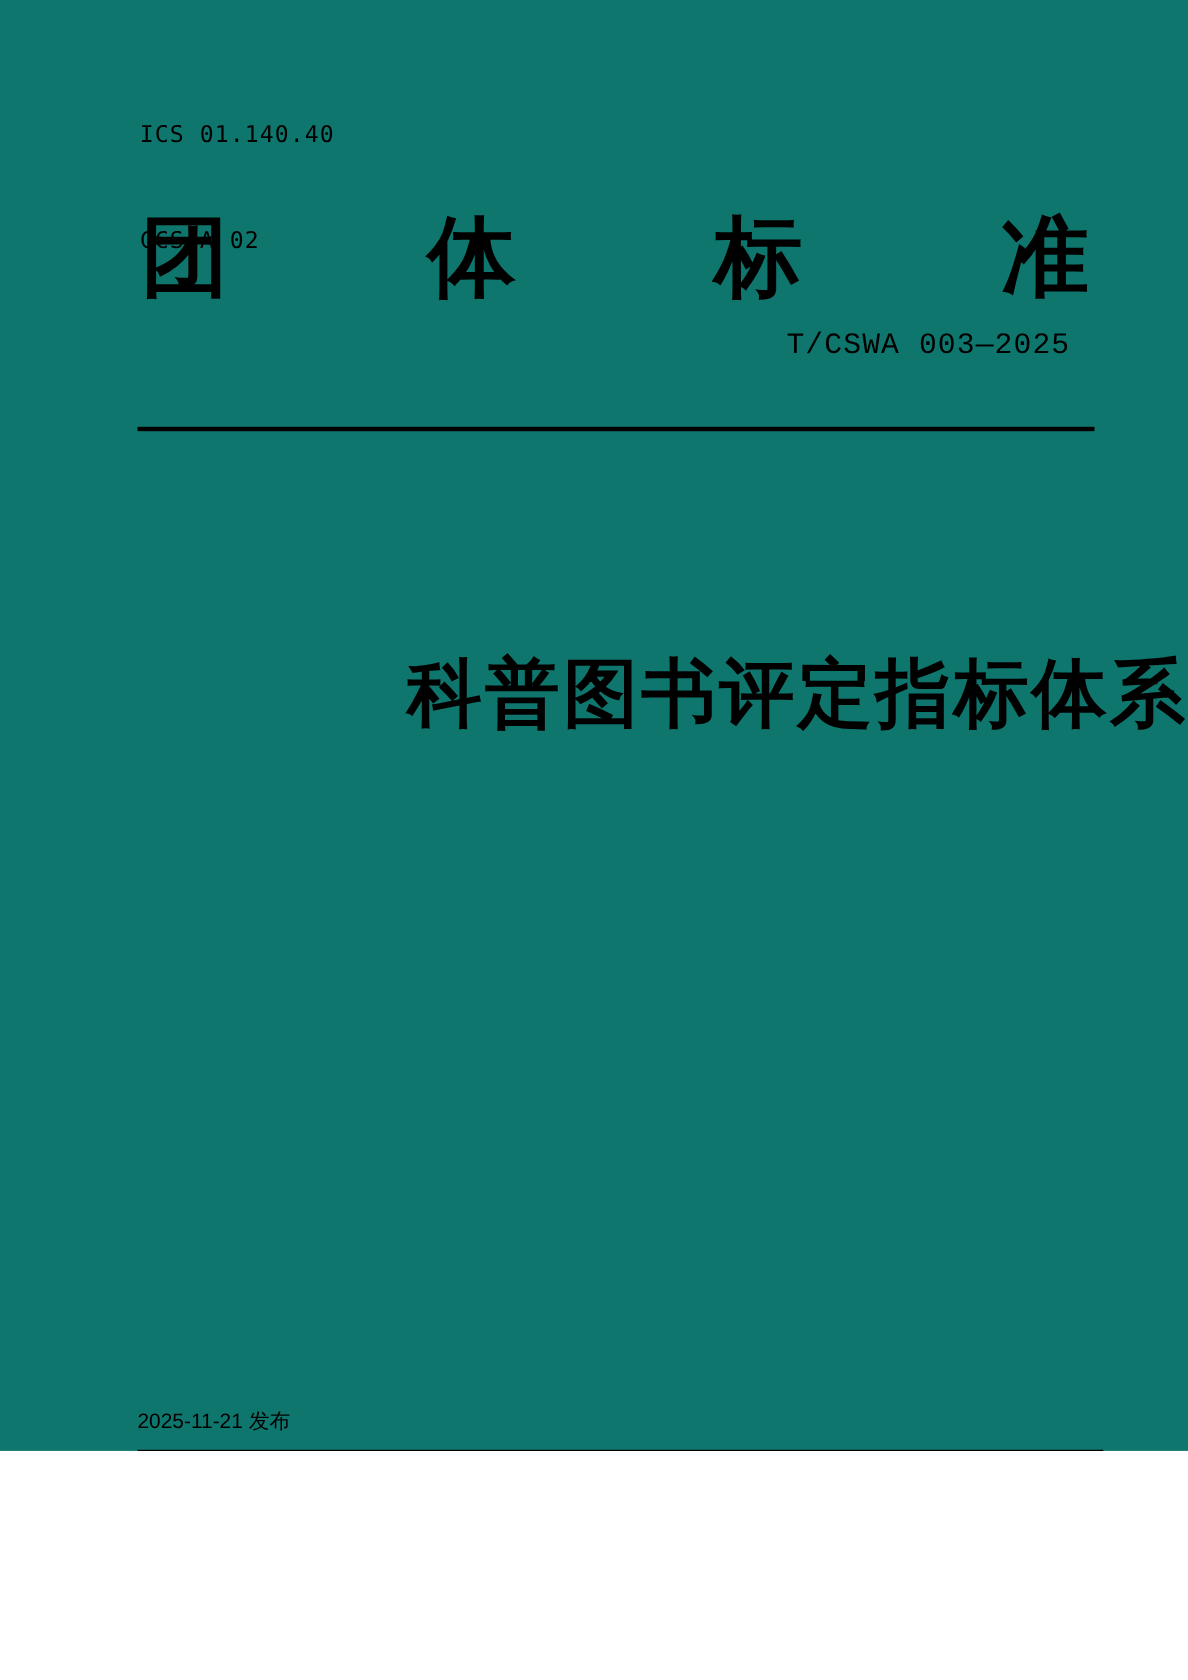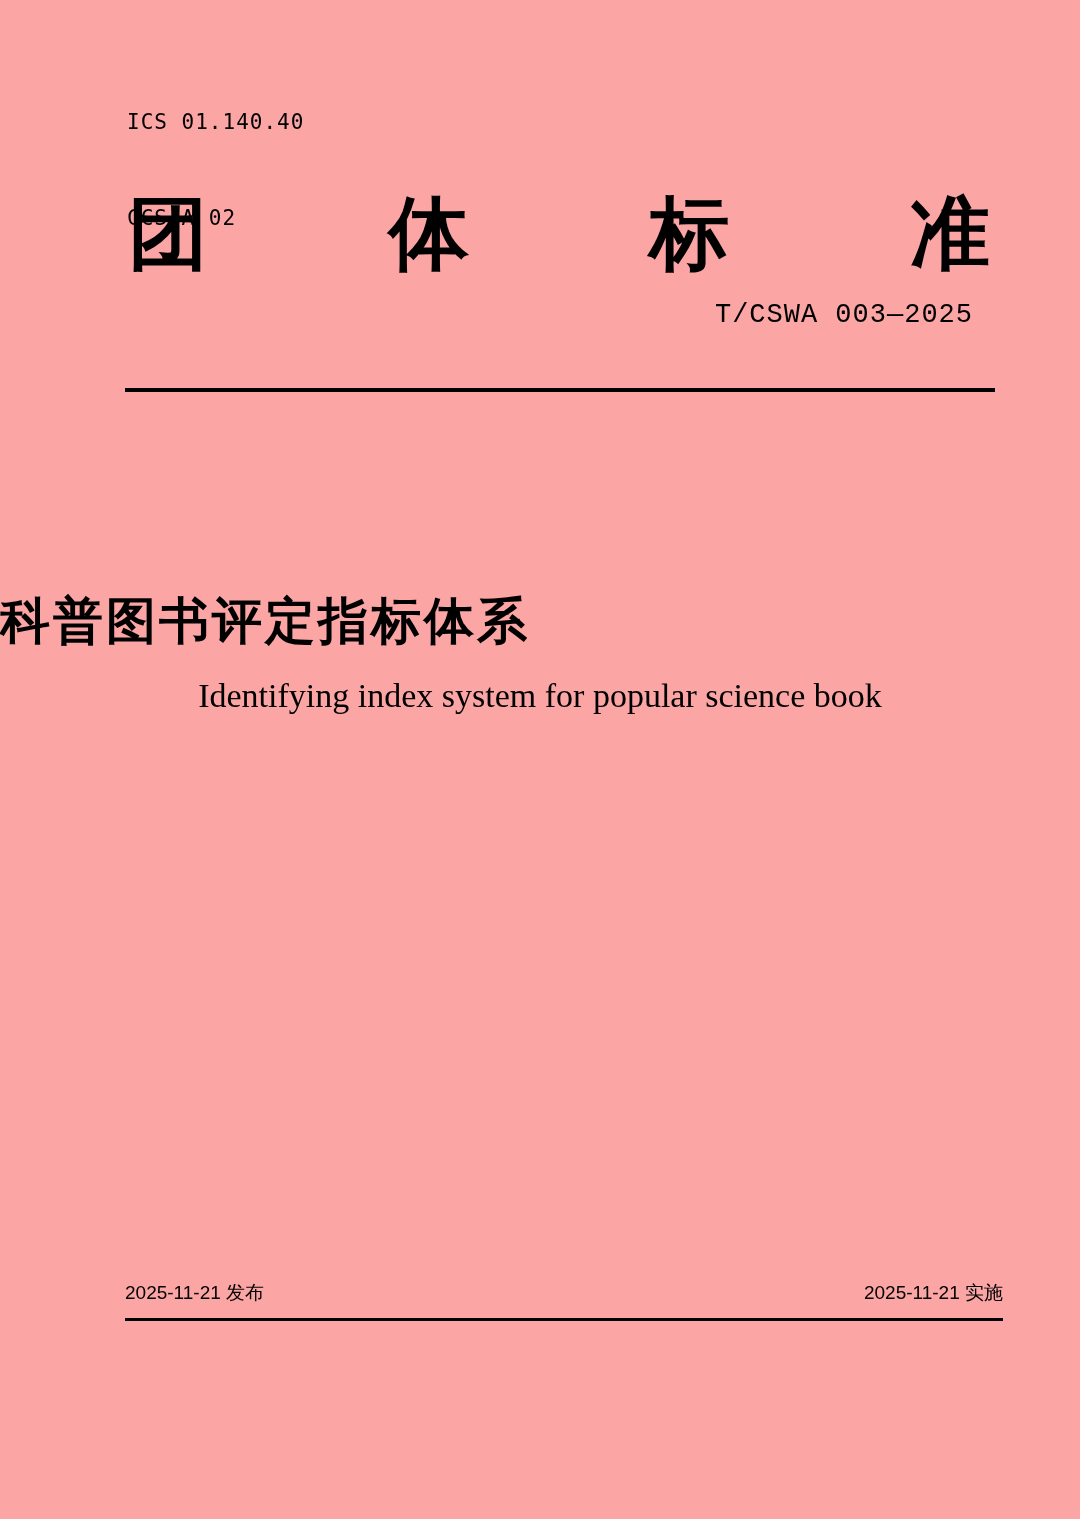--- a/index.html
+++ b/index.html
@@ -3,22 +3,22 @@
 <meta charset="utf-8">
 <style>
   html, body {
     margin: 0;
     padding: 0;
     background: #ffffff;
   }
   .page {
     position: relative;
     width: 1080px;
-    height: 1519px;
-    background: #fca5a5;
+    height: 1319px;
+    background: #0f766e;
     color: #000000;
     font-family: "Liberation Sans", sans-serif;
     overflow: hidden;
   }
   .ics-block {
     position: absolute;
     left: 127px;
     top: 42px;
     font-family: "DejaVu Sans Mono", monospace;
     font-size: 21px;
@@ -53,22 +53,22 @@
     top: 388px;
     width: 870px;
     height: 4px;
     background: #000000;
   }
   .title-zh {
     position: absolute;
     left: 0;
     top: 594px;
     width: 100%;
-    text-align: left;
-    font-size: 50px;
+    text-align: right;
+    font-size: 68px;
     font-weight: bold;
     letter-spacing: 3px;
     line-height: 1.1;
   }
   .title-en {
     position: absolute;
     left: 0;
     top: 676px;
     width: 100%;
     text-align: center;
@@ -122,23 +122,21 @@
     <span>标</span>
     <span>准</span>
   </div>
 
   <div class="std-number">T/CSWA 003—2025</div>
 
   <div class="rule-top"></div>
 
   <div class="title-zh">科普图书评定指标体系</div>
 
-  <div class="title-en">Identifying index system for popular science book</div>
 
   <div class="date-row">
     <span>2025-11-21 发布</span>
-    <span>2025-11-21 实施</span>
   </div>
 
   <div class="rule-bottom"></div>
 
 
 </div>
 
 </body></html>

